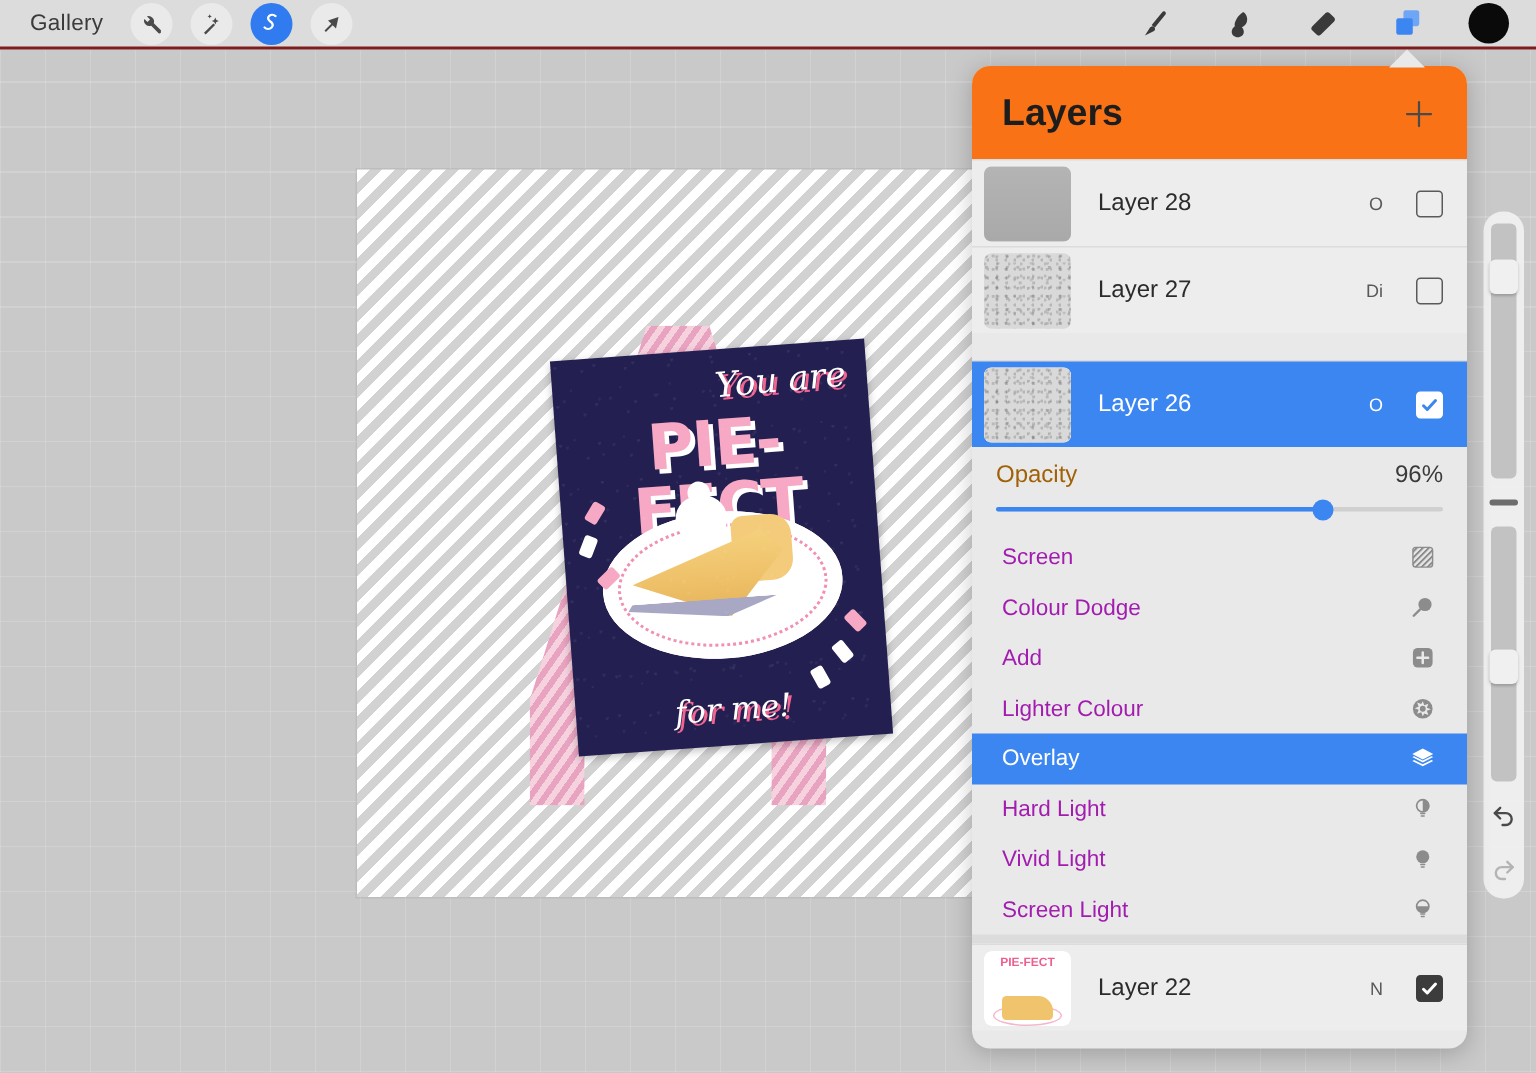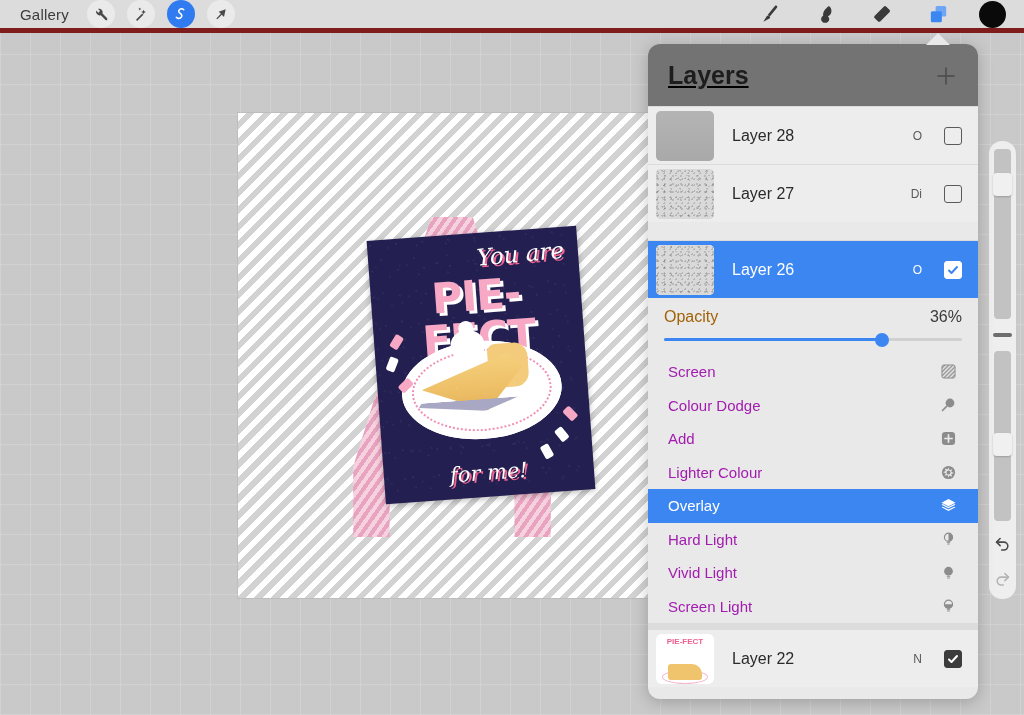--- a/index.html
+++ b/index.html
@@ -10,21 +10,21 @@
     font-family: "Liberation Sans", sans-serif;
     background: #c9c9c9;
   }
   #app { position: relative; width: 1024px; height: 715px; }
 
   
   .topbar {
     position: absolute; top: 0; left: 0;
     width: 1024px; height: 33px;
     background: #dcdcdc;
-    border-bottom: 5px solid #7f1d1d;
+    border-bottom: 2px solid #7f1d1d;
     display: flex; align-items: center;
     z-index: 40;
   }
   .tb-left { display: flex; align-items: center; gap: 12px; padding-left: 14px; }
   .tb-right { display: flex; align-items: center; gap: 26px; margin-left: auto; padding-right: 18px; }
   .gallery-btn {
     font-size: 15px; color: #3b3b3b; letter-spacing: .2px;
     padding: 2px 6px; cursor: pointer;
   }
   .tool-circle {
@@ -193,22 +193,21 @@
     position: absolute; right: 74px; top: 33px;
     width: 0; height: 0;
     border-left: 12px solid transparent;
     border-right: 12px solid transparent;
     border-bottom: 12px solid #e9e9e9;
     z-index: 51;
   }
   .panel-head {
     height: 62px; display: flex; align-items: center;
     padding: 1px 18px 0 20px;
-    background: #737373;
-    text-decoration: underline;
+    background: #f97316;
   }
   .panel-title { font-size: 25px; font-weight: bold; color: #1d1d1d; }
   .panel-add {
     margin-left: auto; width: 28px; height: 28px;
     display: flex; align-items: center; justify-content: center;
     cursor: pointer;
   }
 
   .layer-row {
     height: 58px; display: flex; align-items: center;
@@ -461,21 +460,21 @@
       <div class="layer-check on">
         <svg width="12" height="12" viewBox="0 0 24 24" fill="none" stroke="#3c86f2" stroke-width="4" stroke-linecap="round" stroke-linejoin="round">
           <path d="M4 13l5 5L20 6"></path>
         </svg>
       </div>
     </div>
 
     <div class="opacity-block">
       <div class="opacity-row">
         <div class="opacity-label">Opacity</div>
-        <div class="opacity-value">36%</div>
+        <div class="opacity-value">96%</div>
       </div>
       <div class="opacity-track">
         <div class="opacity-fill" style="width:73%"></div>
         <div class="opacity-knob" style="left:73%"></div>
       </div>
     </div>
 
     <div class="blend-list">
 
       <div class="blend-item">

